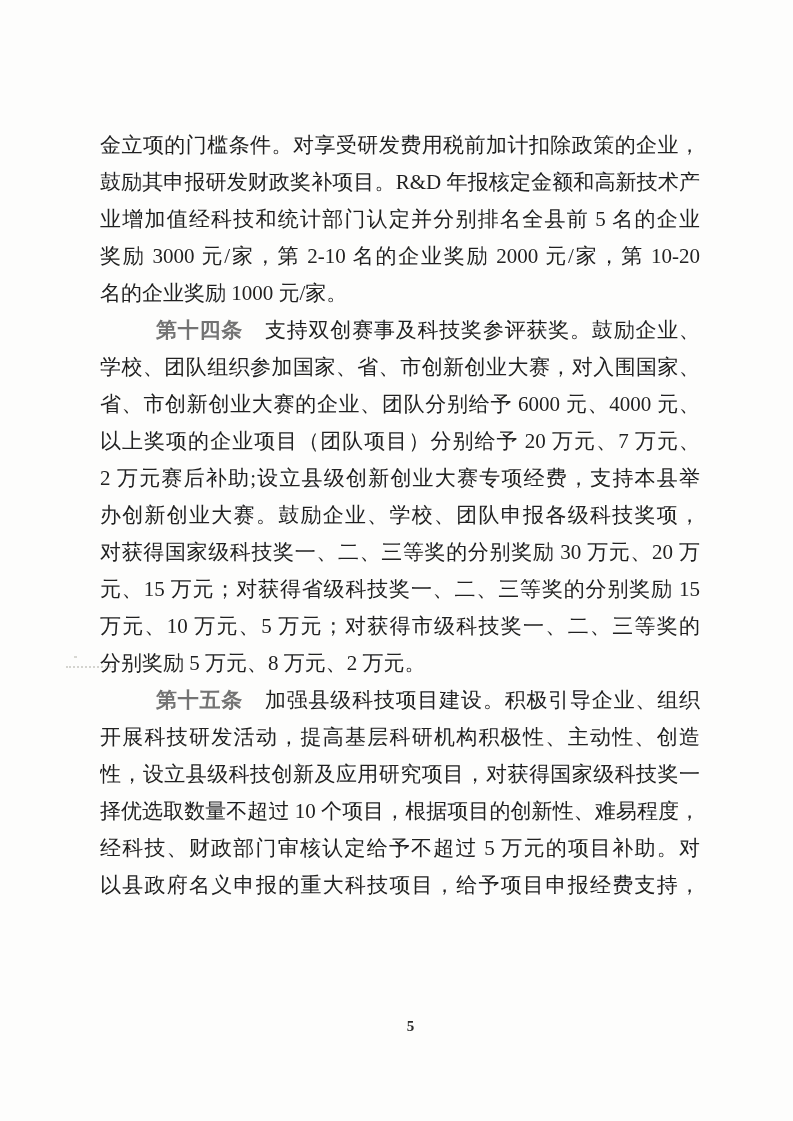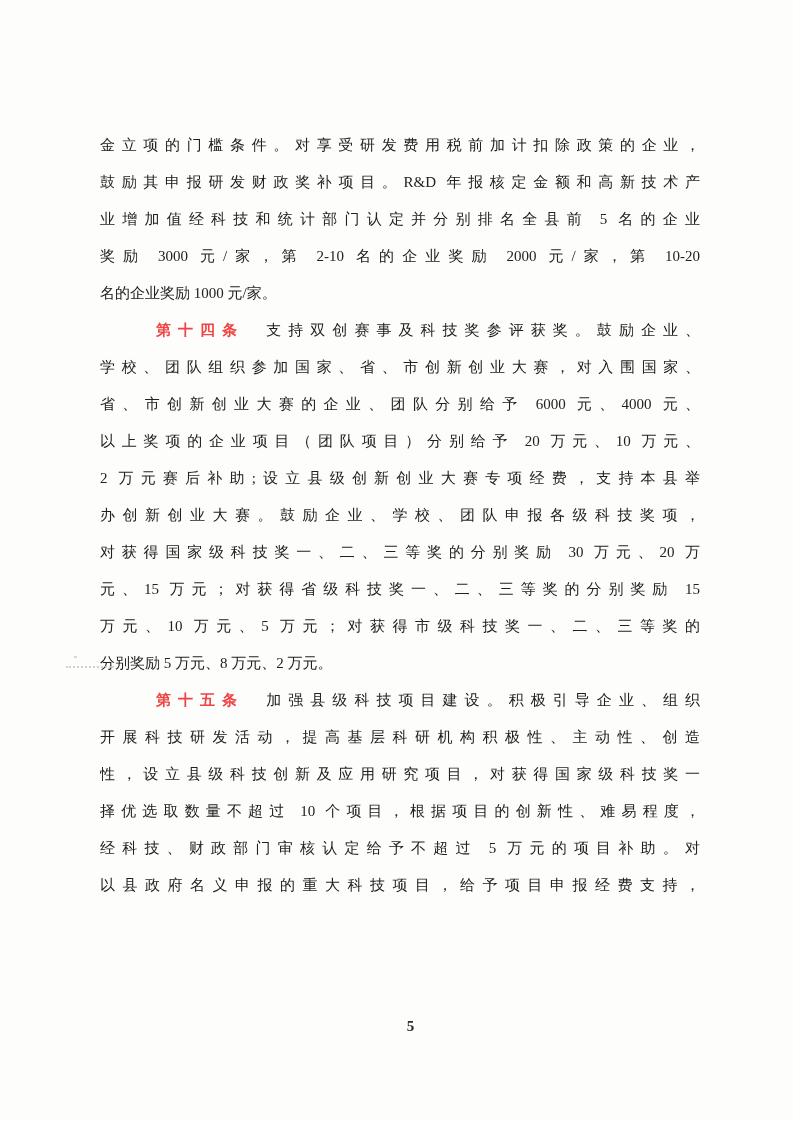--- a/index.html
+++ b/index.html
@@ -15,40 +15,40 @@
     overflow: hidden;
     font-family: "Liberation Serif", "DejaVu Serif", serif;
   }
   .content {
     position: absolute;
     left: 100px;
     top: 127px;
     width: 600px;
   }
   .line {
-    font-size: 15px;
+    font-size: 21px;
     height: 37px;
     line-height: 37px;
     color: #212121;
     text-align: justify;
     text-align-last: justify;
     overflow: hidden;
     word-break: keep-all;
     white-space: pre-wrap;
   }
   .line.last {
     text-align: center;
     text-align-last: left;
   }
   .line.indent {
     text-indent: 56px;
   }
   .art-num {
     font-weight: bold;
-    color: #ef4444;
+    color: #737373;
   }
   .page-number {
     position: absolute;
     top: 1018px;
     left: 14px;
     width: 793px;
     text-align: center;
     font-size: 15px;
     font-weight: bold;
     color: #2b2b2b;
@@ -77,21 +77,21 @@
 <div class="page">
   <div class="content" id="content">
       <div class="line">金立项的门槛条件。对享受研发费用税前加计扣除政策的企业，</div>
       <div class="line">鼓励其申报研发财政奖补项目。R&amp;D 年报核定金额和高新技术产</div>
       <div class="line">业增加值经科技和统计部门认定并分别排名全县前 5 名的企业</div>
       <div class="line">奖励 3000 元/家，第 2-10 名的企业奖励 2000 元/家，第 10-20</div>
       <div class="line last">名的企业奖励 1000 元/家。</div>
       <div class="line indent"><span class="art-num">第十四条</span><span>　支持双创赛事及科技奖参评获奖。鼓励企业、</span></div>
       <div class="line">学校、团队组织参加国家、省、市创新创业大赛，对入围国家、</div>
       <div class="line">省、市创新创业大赛的企业、团队分别给予 6000 元、4000 元、</div>
-      <div class="line">以上奖项的企业项目（团队项目）分别给予 20 万元、10 万元、</div>
+      <div class="line">以上奖项的企业项目（团队项目）分别给予 20 万元、7 万元、</div>
       <div class="line">2 万元赛后补助;设立县级创新创业大赛专项经费，支持本县举</div>
       <div class="line">办创新创业大赛。鼓励企业、学校、团队申报各级科技奖项，</div>
       <div class="line">对获得国家级科技奖一、二、三等奖的分别奖励 30 万元、20 万</div>
       <div class="line">元、15 万元；对获得省级科技奖一、二、三等奖的分别奖励 15</div>
       <div class="line">万元、10 万元、5 万元；对获得市级科技奖一、二、三等奖的</div>
       <div class="line last">分别奖励 5 万元、8 万元、2 万元。</div>
       <div class="line indent"><span class="art-num">第十五条</span><span>　加强县级科技项目建设。积极引导企业、组织</span></div>
       <div class="line">开展科技研发活动，提高基层科研机构积极性、主动性、创造</div>
       <div class="line">性，设立县级科技创新及应用研究项目，对获得国家级科技奖一</div>
       <div class="line">择优选取数量不超过 10 个项目，根据项目的创新性、难易程度，</div>

